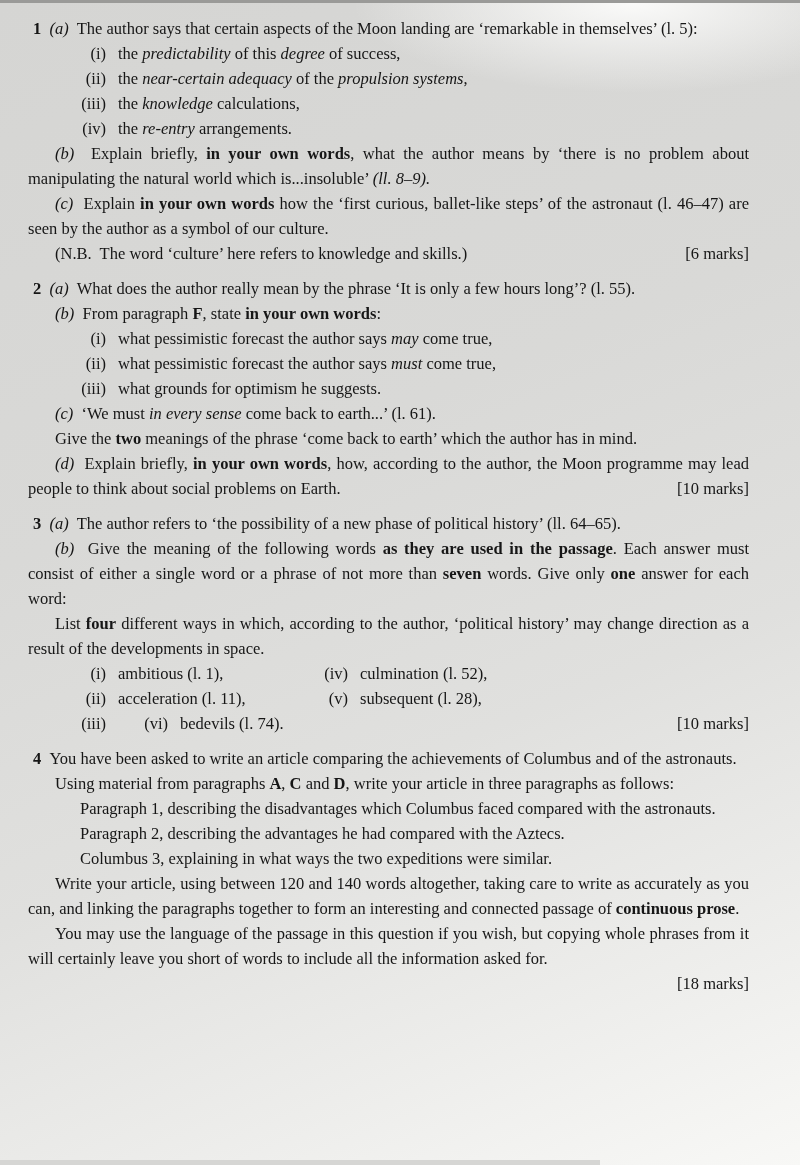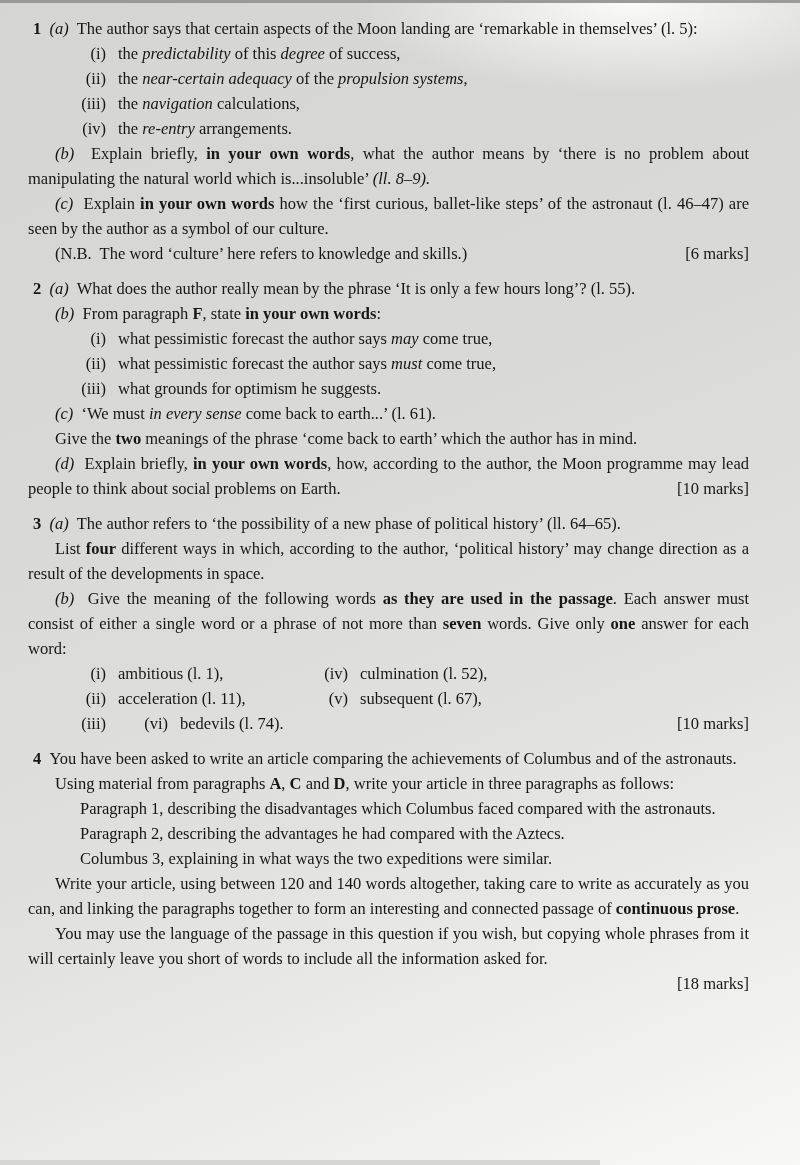--- a/index.html
+++ b/index.html
@@ -48,21 +48,21 @@
       <div class="item">
         <span class="lbl">(i)</span>
         <div class="itxt"><span>the </span><span class=" i">predictability</span><span> of this </span><span class=" i">degree</span><span> of success,</span></div>
       </div>
       <div class="item">
         <span class="lbl">(ii)</span>
         <div class="itxt"><span>the </span><span class=" i">near-certain adequacy</span><span> of the </span><span class=" i">propulsion systems</span><span>,</span></div>
       </div>
       <div class="item">
         <span class="lbl">(iii)</span>
-        <div class="itxt"><span>the </span><span class=" i">navigation</span><span> calculations,</span></div>
+        <div class="itxt"><span>the </span><span class=" i">knowledge</span><span> calculations,</span></div>
       </div>
       <div class="item">
         <span class="lbl">(iv)</span>
         <div class="itxt"><span>the </span><span class=" i">re-entry</span><span> arrangements.</span></div>
       </div>
       <p class="para pindent"><span class=" i">(b)</span><span>&nbsp; Explain briefly, </span><span class="b">in your own words</span><span>, what the author means by ‘there is no problem about manipulating the natural world which is...insoluble’ </span><span class=" i">(ll. 8–9).</span></p>
       <p class="para pindent"><span class=" i">(c)</span><span>&nbsp; Explain </span><span class="b">in your own words</span><span> how the ‘first curious, ballet-like steps’ of the astronaut (l. 46–47) are seen by the author as a symbol of our culture.</span></p>
       <p class="para pindent"><span>(N.B.&nbsp; The word ‘culture’ here refers to knowledge and skills.)</span><span class="marks">[6 marks]</span></p>
       <p class="para qstart"><span class="b">2</span><span>&nbsp;&nbsp;</span><span class=" i">(a)</span><span>&nbsp; What does the author really mean by the phrase ‘It is only a few hours long’? (l. 55).</span></p>
       <p class="para pindent"><span class=" i">(b)</span><span>&nbsp; From paragraph </span><span class="b">F</span><span>, state </span><span class="b">in your own words</span><span>:</span></p>
@@ -75,33 +75,33 @@
         <div class="itxt"><span>what pessimistic forecast the author says </span><span class=" i">must</span><span> come true,</span></div>
       </div>
       <div class="item">
         <span class="lbl">(iii)</span>
         <div class="itxt"><span>what grounds for optimism he suggests.</span></div>
       </div>
       <p class="para pindent"><span class=" i">(c)</span><span>&nbsp; ‘We must </span><span class=" i">in every sense</span><span> come back to earth...’ (l. 61).</span></p>
       <p class="para pindent"><span>Give the </span><span class="b">two</span><span> meanings of the phrase ‘come back to earth’ which the author has in mind.</span></p>
       <p class="para pindent"><span class=" i">(d)</span><span>&nbsp; Explain briefly, </span><span class="b">in your own words</span><span>, how, according to the author, the Moon programme may lead people to think about social problems on Earth.</span><span class="marks">[10 marks]</span></p>
       <p class="para qstart"><span class="b">3</span><span>&nbsp;&nbsp;</span><span class=" i">(a)</span><span>&nbsp; The author refers to ‘the possibility of a new phase of political history’ (ll. 64–65).</span></p>
+      <p class="para pindent"><span class=" i">(b)</span><span>&nbsp; Give the meaning of the following words </span><span class="b">as they are used in the passage</span><span>. Each answer must consist of either a single word or a phrase of not more than </span><span class="b">seven</span><span> words. Give only </span><span class="b">one</span><span> answer for each word:</span></p>
       <p class="para pindent"><span>List </span><span class="b">four</span><span> different ways in which, according to the author, ‘political history’ may change direction as a result of the developments in space.</span></p>
-      <p class="para pindent"><span class=" i">(b)</span><span>&nbsp; Give the meaning of the following words </span><span class="b">as they are used in the passage</span><span>. Each answer must consist of either a single word or a phrase of not more than </span><span class="b">seven</span><span> words. Give only </span><span class="b">one</span><span> answer for each word:</span></p>
       <div class="wrow">
         <span class="wl1">(i)</span>
         <span class="wt1">ambitious (l. 1),</span>
         <span class="wl2">(iv)</span>
         <span class="wt2">culmination (l. 52),</span>
       </div>
       <div class="wrow">
         <span class="wl1">(ii)</span>
         <span class="wt1">acceleration (l. 11),</span>
         <span class="wl2">(v)</span>
-        <span class="wt2">subsequent (l. 67),</span>
+        <span class="wt2">subsequent (l. 28),</span>
       </div>
       <div class="wrow">
         <span class="wl1">(iii)</span>
         <span class="wl2">(vi)</span>
         <span class="wt2">bedevils (l. 74).</span>
         <span class="marks mlauto">[10 marks]</span>
       </div>
       <p class="para qstart"><span class="b">4</span><span>&nbsp;&nbsp;You have been asked to write an article comparing the achievements of Columbus and of the astronauts.</span></p>
       <p class="para pindent"><span>Using material from paragraphs </span><span class="b">A</span><span>, </span><span class="b">C</span><span> and </span><span class="b">D</span><span>, write your article in three paragraphs as follows:</span></p>
       <p class="para sub"><span>Paragraph 1, describing the disadvantages which Columbus faced compared with the astronauts.</span></p>

